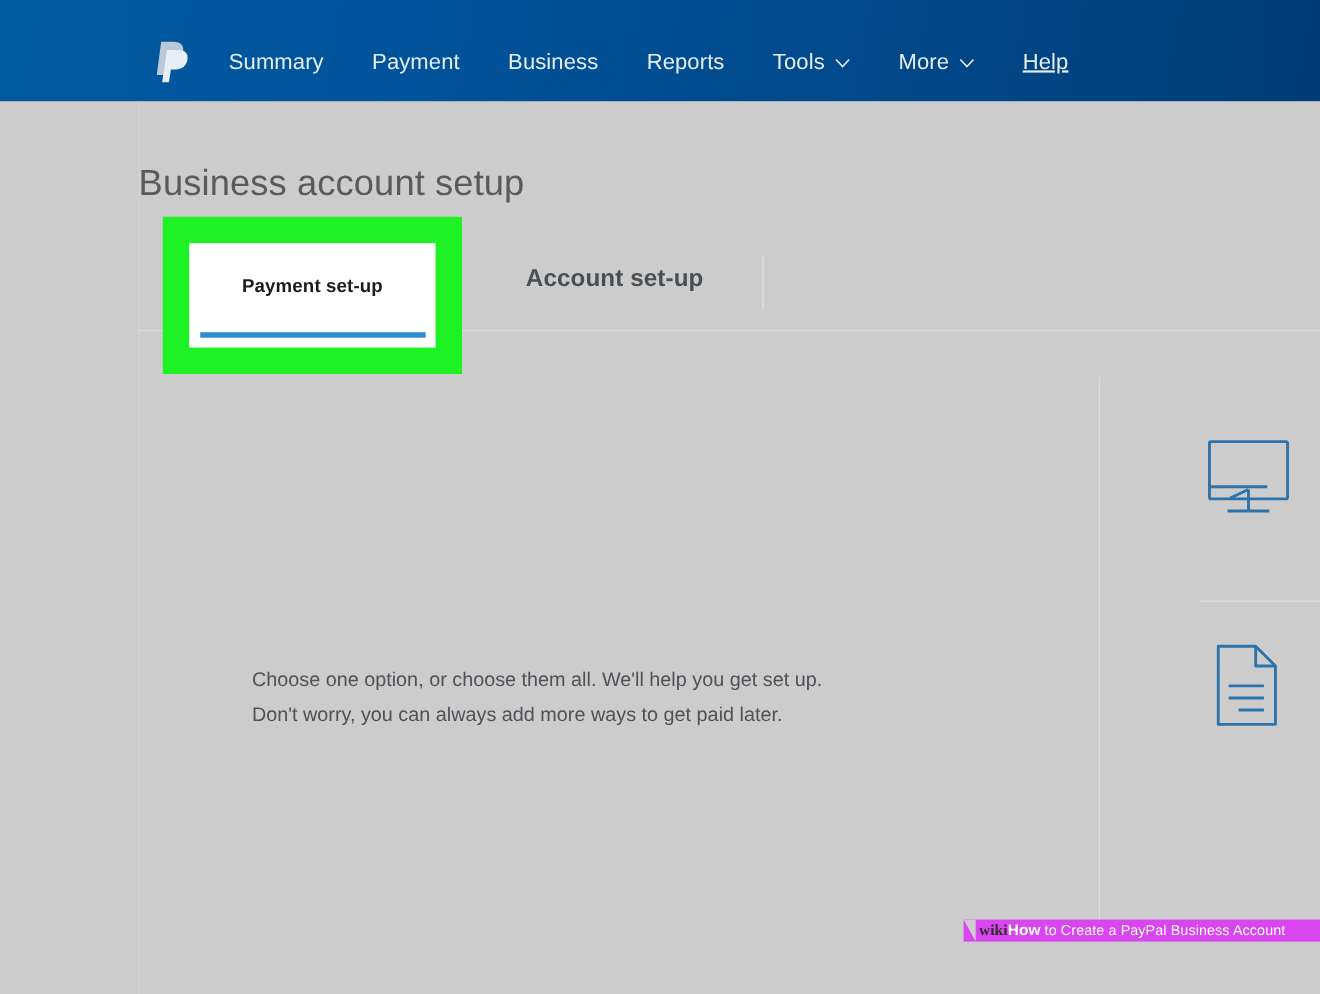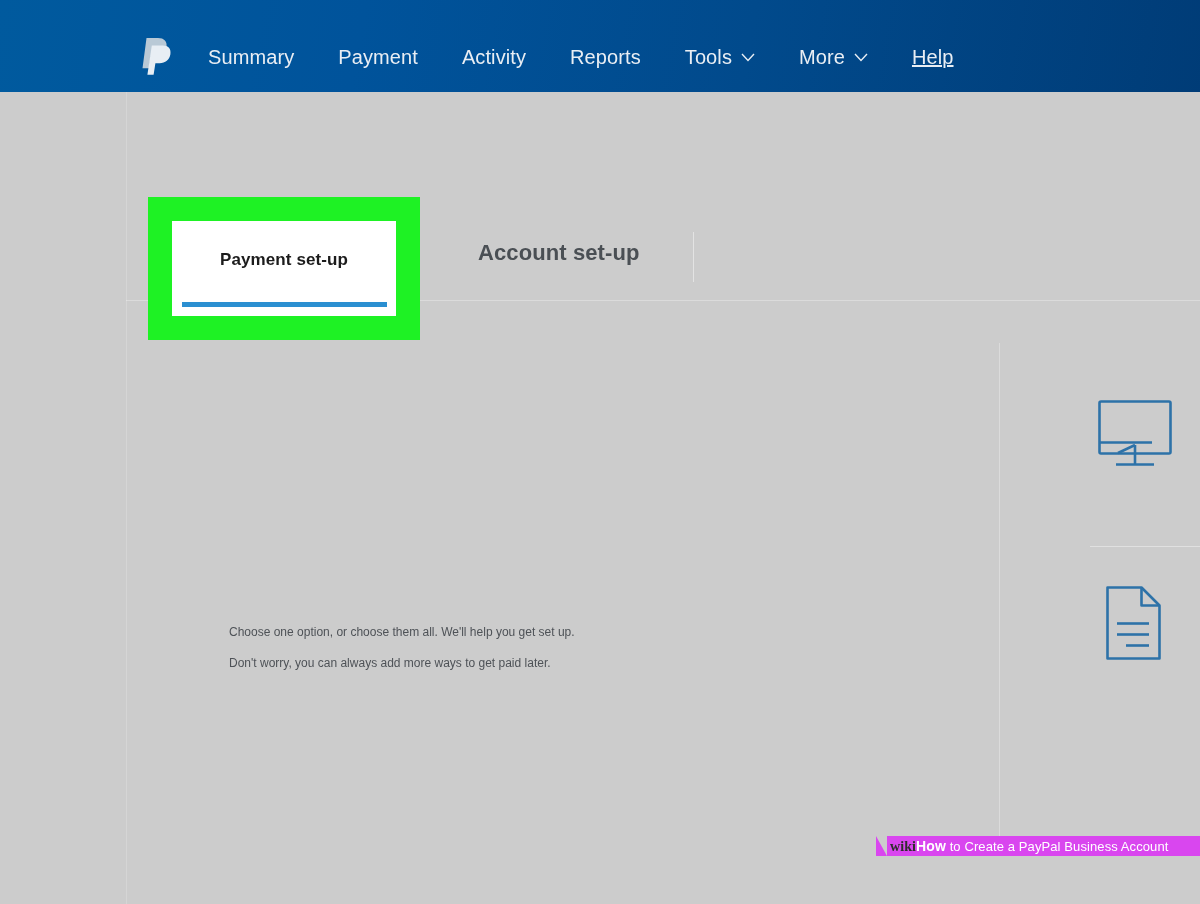--- a/index.html
+++ b/index.html
@@ -131,22 +131,22 @@
     position: absolute;
     left: 229px; top: 452px;
     font-size: 36px;
     font-weight: 400;
     color: #2c2c2c;
     letter-spacing: 0;
     white-space: nowrap;
   }
   .main-sub {
     position: absolute;
-    left: 229px; top: 525px;
-    font-size: 12px;
+    left: 229px; top: 511px;
+    font-size: 18px;
     line-height: 31px;
     color: #4e5257;
     white-space: nowrap;
   }
 
   
   .rail-vrule {
     position: absolute;
     left: 999px; top: 251px;
     width: 1px; height: 512px;
@@ -215,21 +215,21 @@
 
     <div class="nav-item">
       <span>Summary</span>
     </div>
 
     <div class="nav-item">
       <span>Payment</span>
     </div>
 
     <div class="nav-item">
-      <span>Activity</span>
+      <span>Business</span>
     </div>
 
     <div class="nav-item">
       <span>Reports</span>
     </div>
 
     <div class="nav-item">
       <span>Tools</span>
       <span class="chev">
         <svg width="14" height="9" viewBox="0 0 14 9" aria-hidden="true">
@@ -251,20 +251,21 @@
       <span>Help</span>
     </div>
 
   </div>
 </div>
 
 <div class="page">
 
   <div class="content-left-rule"></div>
 
+  <div class="page-title">Business account setup</div>
 
   <div class="tabs-rule"></div>
 
   <div class="tab tab-payment">
     <span>Payment set-up</span>
   </div>
 
   <div class="tab tab-account">
     <span>Account set-up</span>
   </div>

